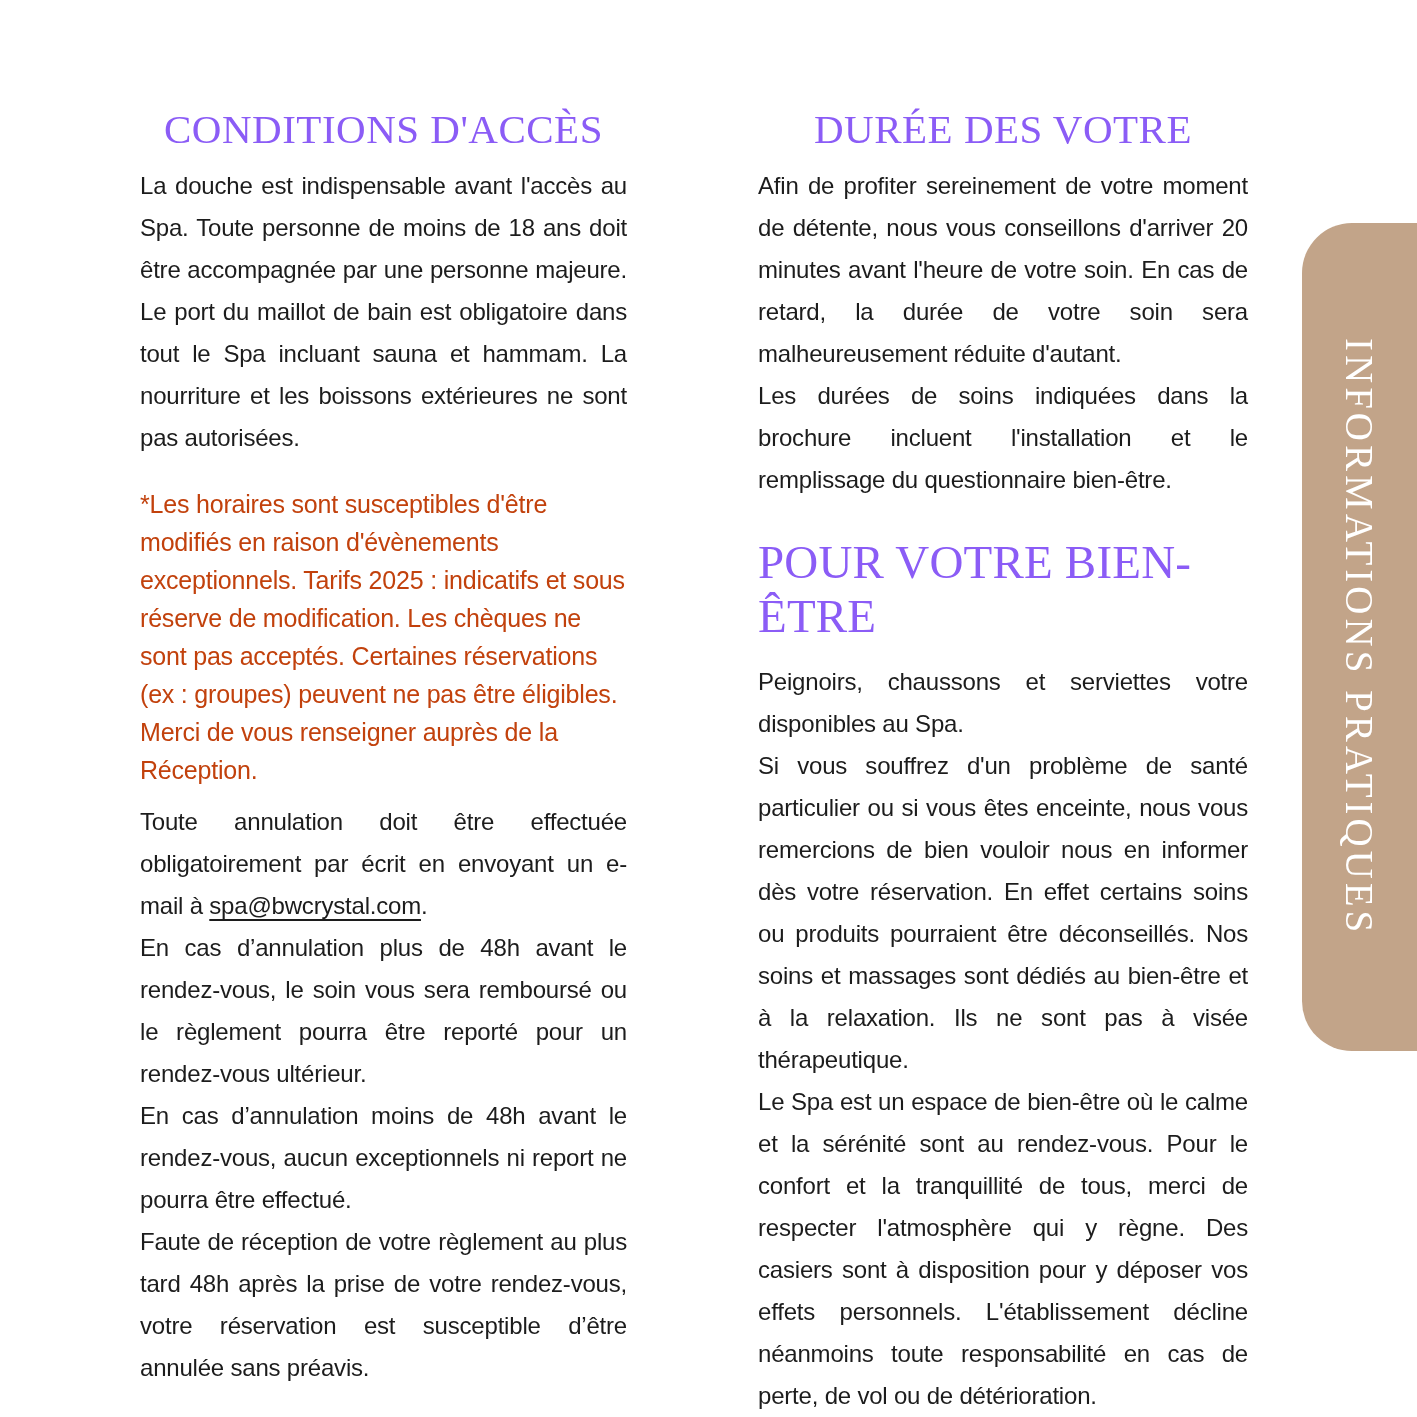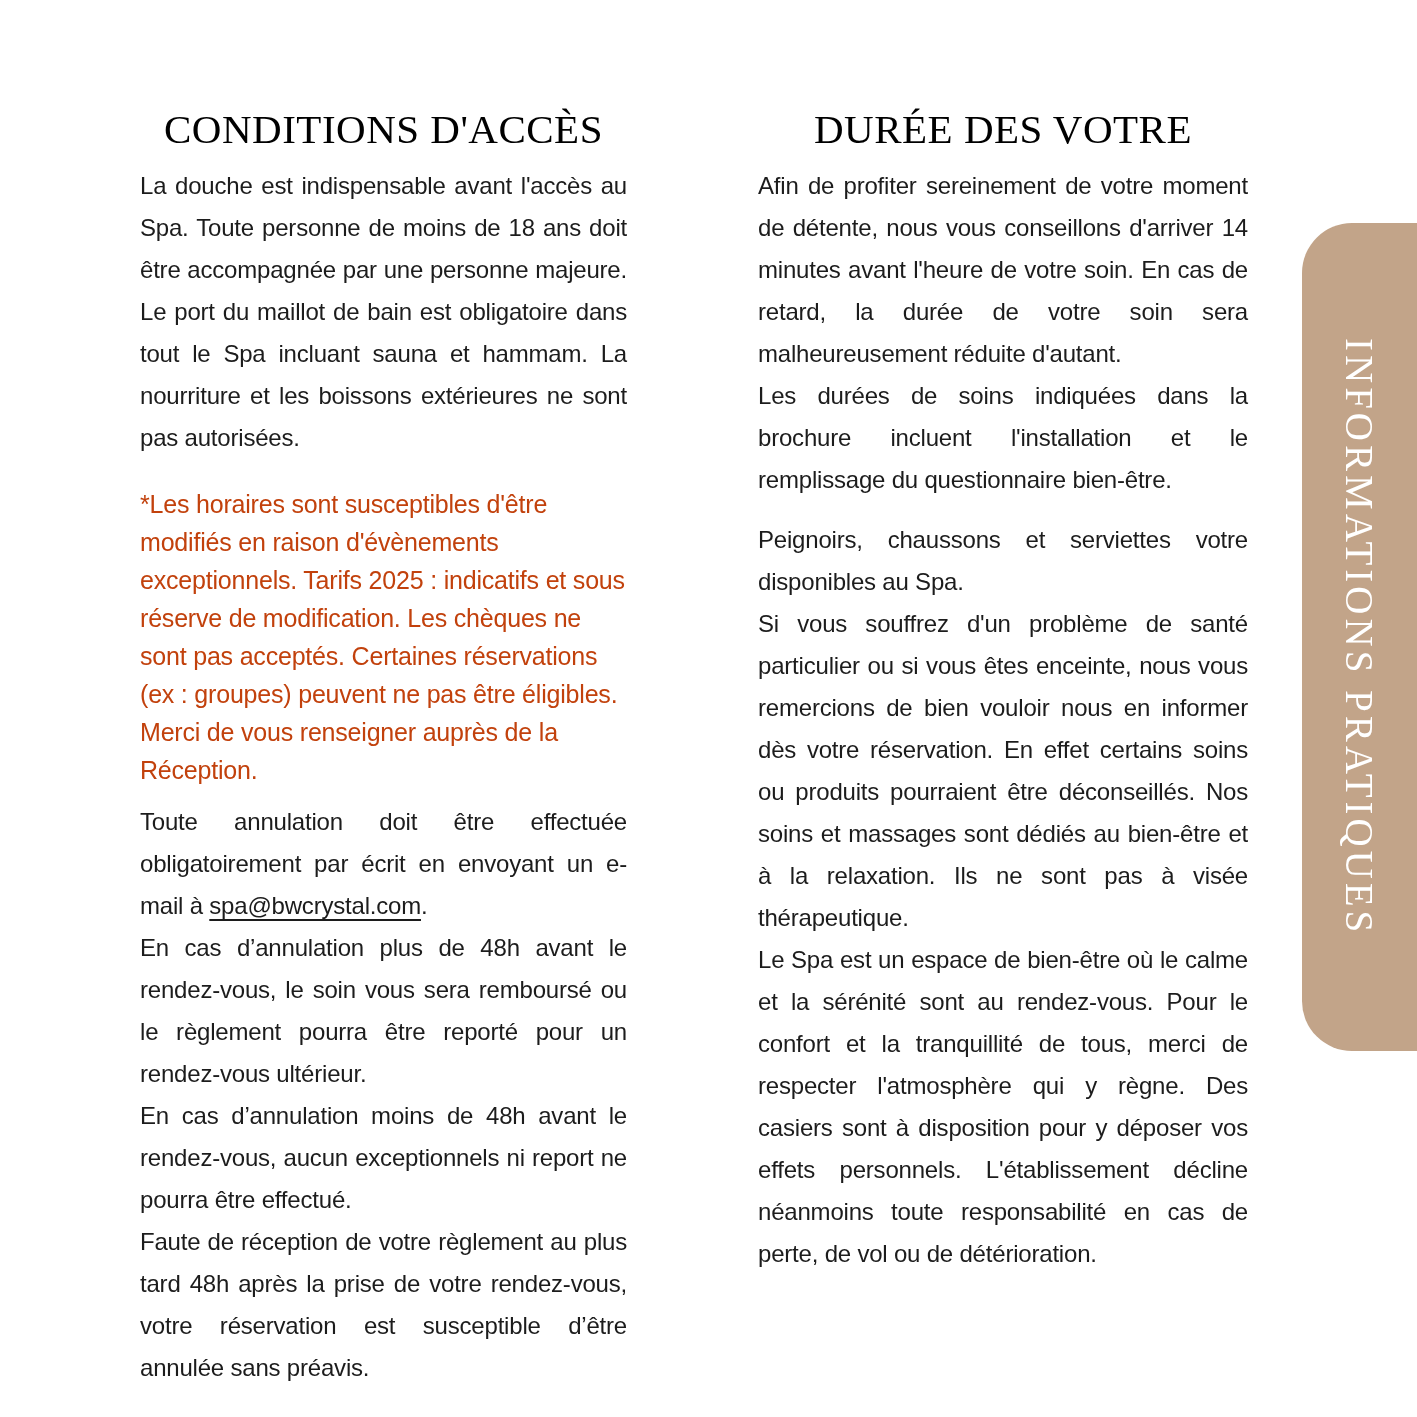--- a/index.html
+++ b/index.html
@@ -15,21 +15,21 @@
   .columns {
     display: flex;
     padding-top: 106px;
   }
   .col-left  { width: 487px; margin-left: 140px; }
   .col-right { width: 490px; margin-left: 131px; }
 
   .heading {
     font-family: "Liberation Serif", serif;
     font-weight: 500;
-    color: #000000;
+    color: #8b5cf6;
     margin: 0;
     letter-spacing: 0.5px;
     line-height: 1.15;
   }
   .heading.size-m { font-size: 41px; }
   .heading.size-l { font-size: 47px; letter-spacing: 0.2px; }
   .centered { text-align: center; }
 
   .body {
     font-size: 24px;
@@ -97,23 +97,24 @@
       <p class="body mt-title">
         <span>Toute annulation doit être effectuée obligatoirement par écrit en envoyant un e-mail à </span><a class="email" href="#">spa@bwcrystal.com</a><span>.</span>
       </p>
       <p class="body">En cas d’annulation plus de 48h avant le rendez-vous, le soin vous sera remboursé ou le règlement pourra être reporté pour un rendez-vous ultérieur.</p>
       <p class="body">En cas d’annulation moins de 48h avant le rendez-vous, aucun exceptionnels ni report ne pourra être effectué.</p>
       <p class="body">Faute de réception de votre règlement au plus tard 48h après la prise de votre rendez-vous, votre réservation est susceptible d’être annulée sans préavis.</p>
     </div>
 
     <div class="col-right">
       <h2 class="heading size-m centered">DURÉE DES VOTRE</h2>
-      <p class="body mt-title">Afin de profiter sereinement de votre moment de détente, nous vous conseillons d'arriver 14 minutes avant l'heure de votre soin. En cas de retard, la durée de votre soin sera malheureusement réduite d'autant.</p>
+      <p class="body mt-title">Afin de profiter sereinement de votre moment de détente, nous vous conseillons d'arriver 20 minutes avant l'heure de votre soin. En cas de retard, la durée de votre soin sera malheureusement réduite d'autant.</p>
       <p class="body">Les durées de soins indiquées dans la brochure incluent l'installation et le remplissage du questionnaire bien-être.</p>
 
+      <h2 class="heading size-l h-bienetre">POUR VOTRE BIEN-ÊTRE</h2>
       <p class="body mb-bienetre">Peignoirs, chaussons et serviettes votre disponibles au Spa.</p>
       <p class="body">Si vous souffrez d'un problème de santé particulier ou si vous êtes enceinte, nous vous remercions de bien vouloir nous en informer dès votre réservation. En effet certains soins ou produits pourraient être déconseillés. Nos soins et massages sont dédiés au bien-être et à la relaxation. Ils ne sont pas à visée thérapeutique.</p>
       <p class="body">Le Spa est un espace de bien-être où le calme et la sérénité sont au rendez-vous. Pour le confort et la tranquillité de tous, merci de respecter l'atmosphère qui y règne. Des casiers sont à disposition pour y déposer vos effets personnels. L'établissement décline néanmoins toute responsabilité en cas de perte, de vol ou de détérioration.</p>
     </div>
 
   </div>
 
   <div class="side-tab">
     <span class="tab-label">INFORMATIONS PRATIQUES</span>
   </div>

